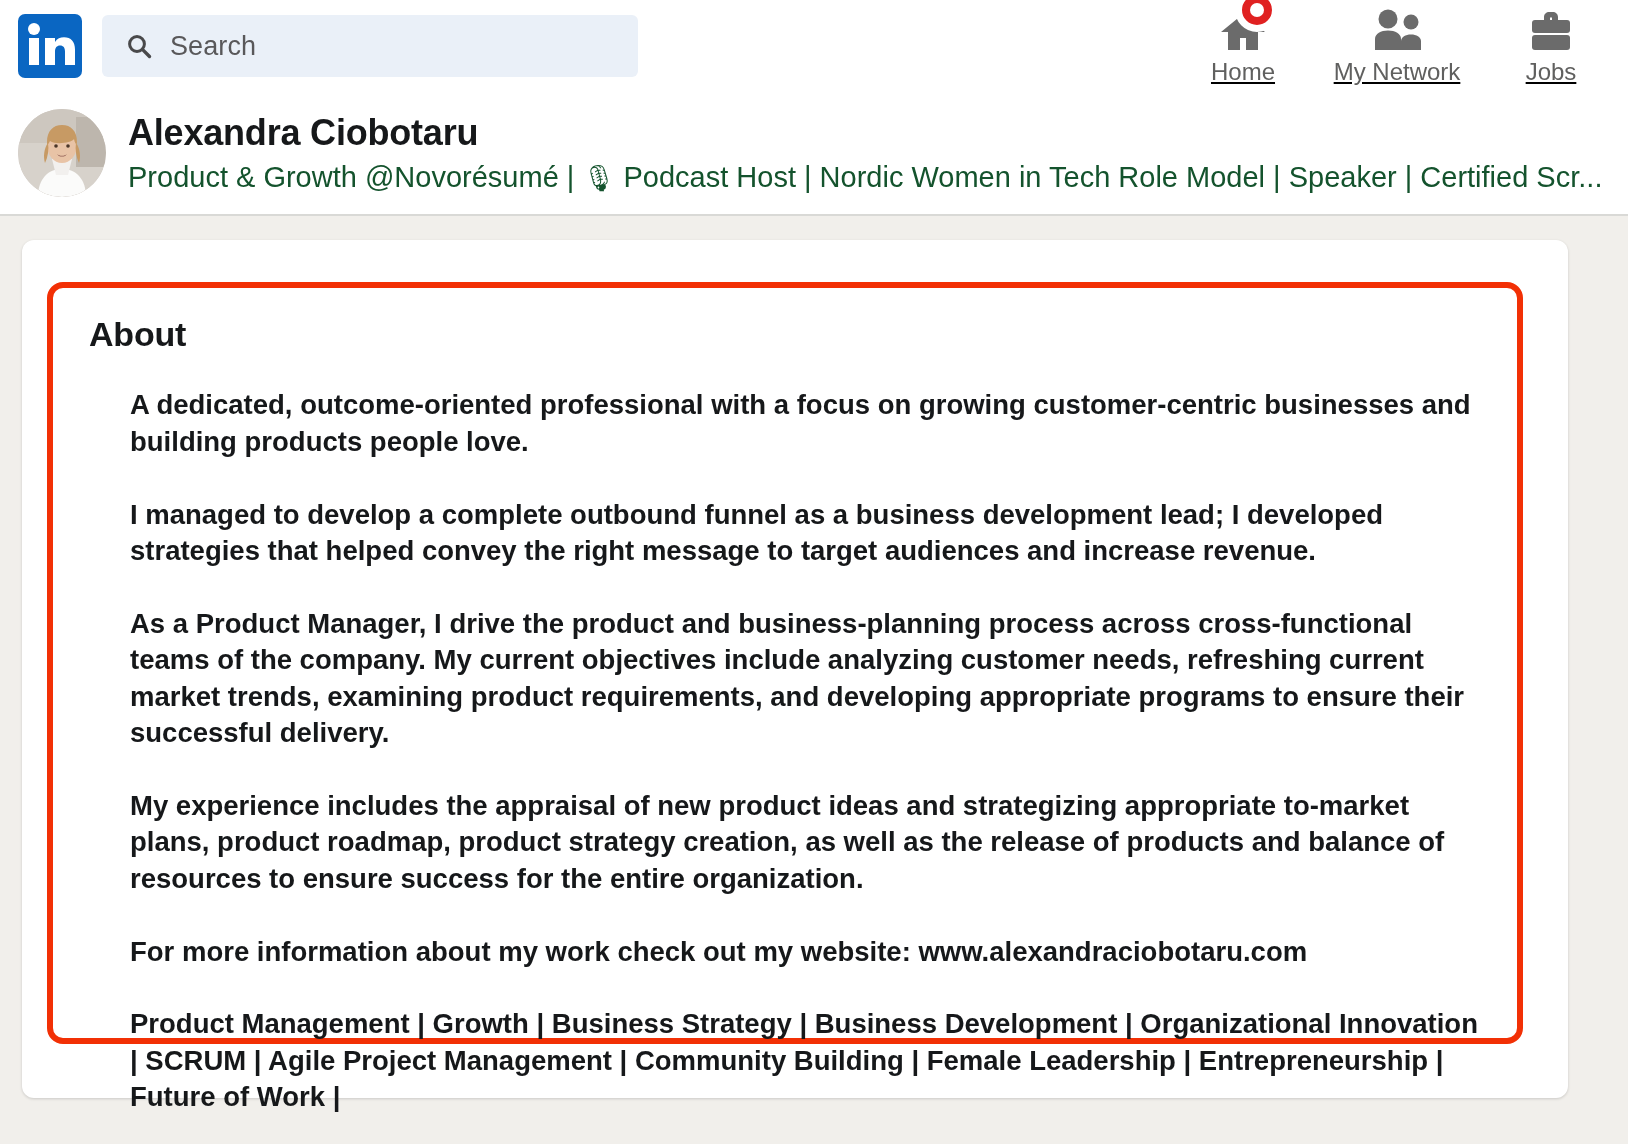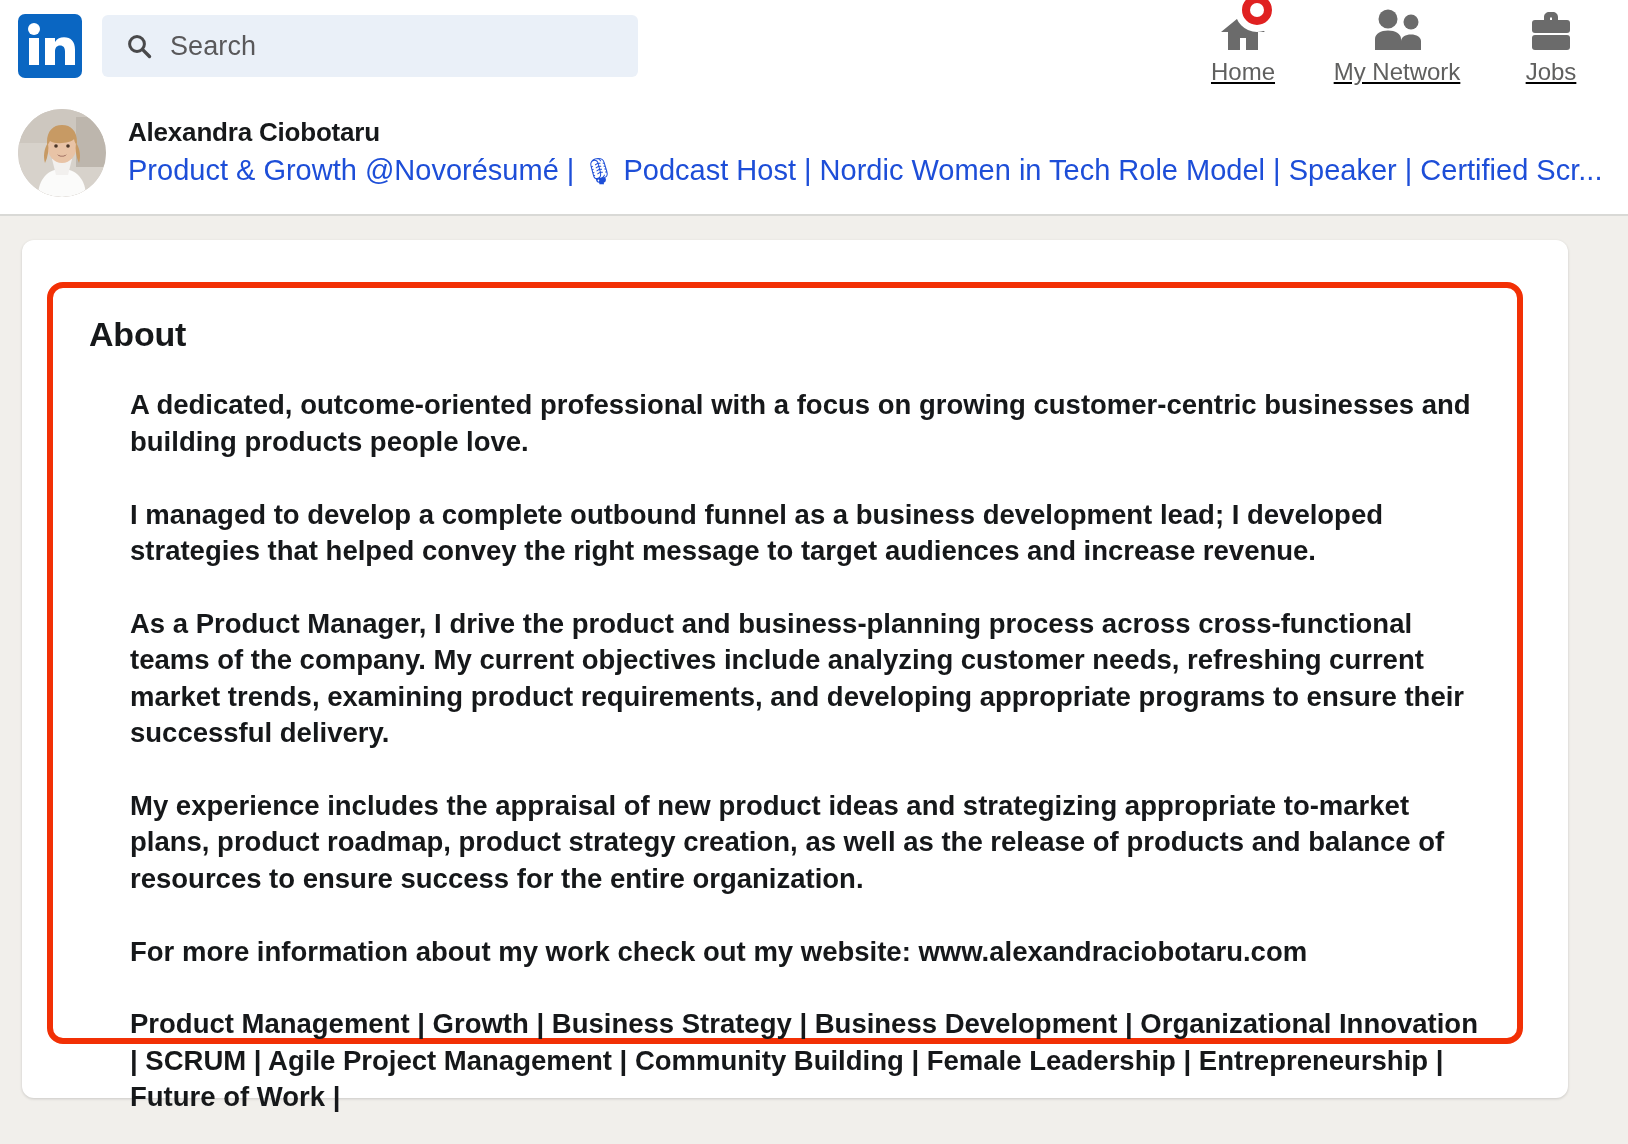--- a/index.html
+++ b/index.html
@@ -111,29 +111,29 @@
     width: 88px; height: 88px;
     border-radius: 50%;
     overflow: hidden;
     flex: 0 0 auto;
     position: relative;
     background: #cfc9c3;
   }
   .avatar svg { display: block; }
   .profile-txt { margin-left: 22px; min-width: 0; flex: 1 1 auto; padding-right: 20px;}
   .p-name {
-    font-size: 26px;
+    font-size: 36px;
     font-weight: bold;
     color: #16181a;
     line-height: 1.25;
     letter-spacing: -.2px;
   }
   .p-headline {
     font-size: 29px;
-    color: #1d4ed8;
+    color: #14532d;
     line-height: 1.3;
     margin-top: 4px;
     white-space: nowrap;
     overflow: hidden;
     text-overflow: ellipsis;
   }
   .mic { font-size: 26px; }
 
   
   .card {

